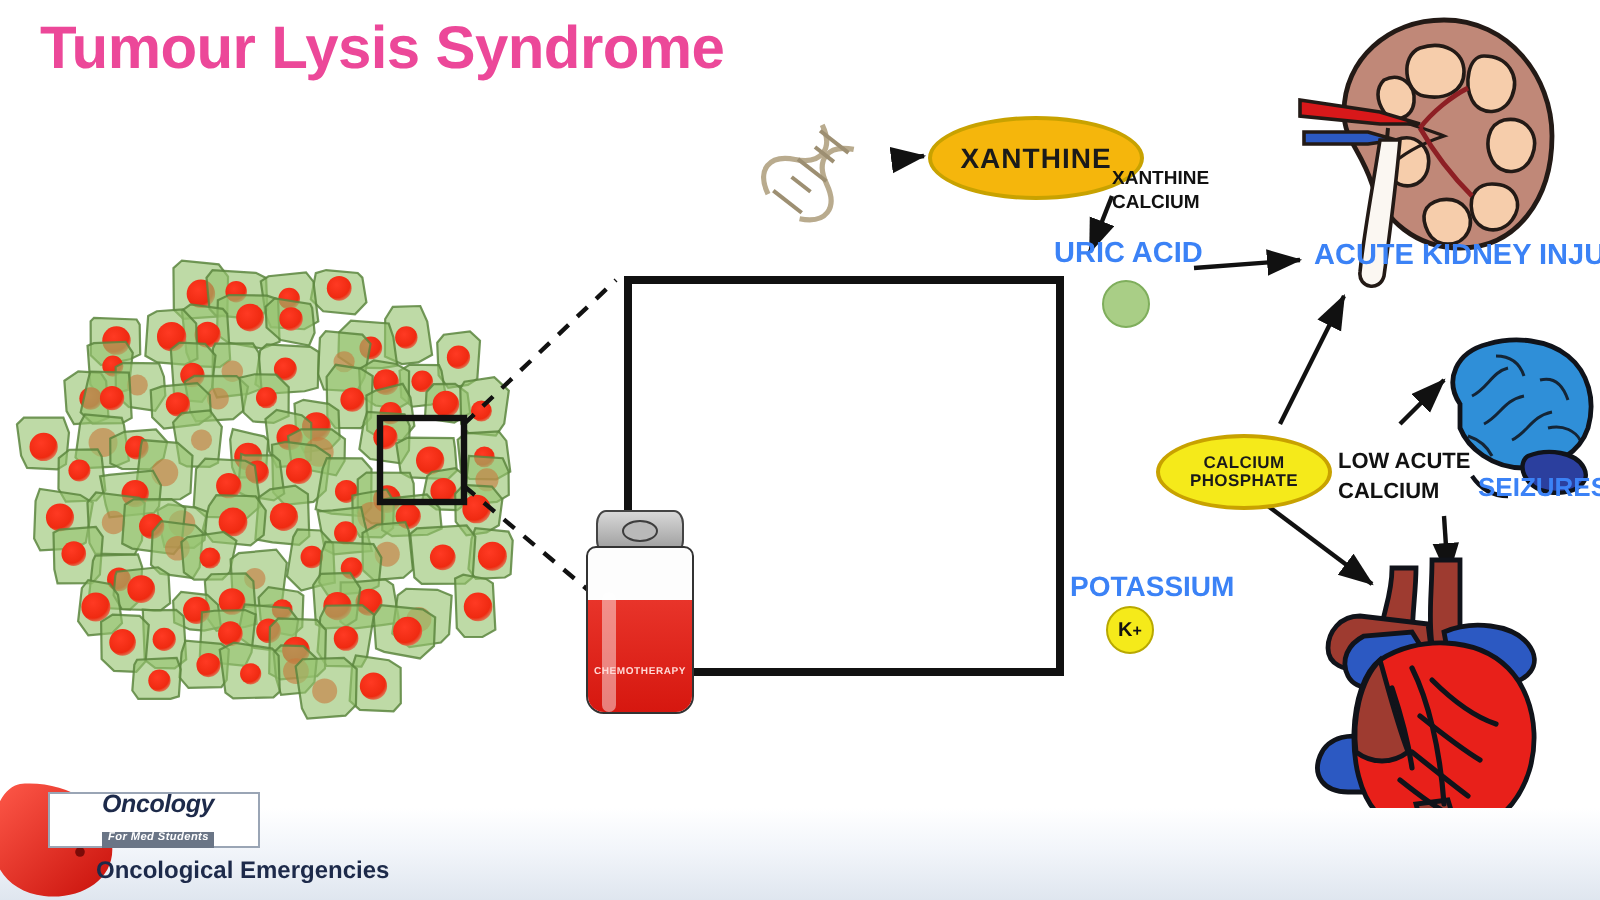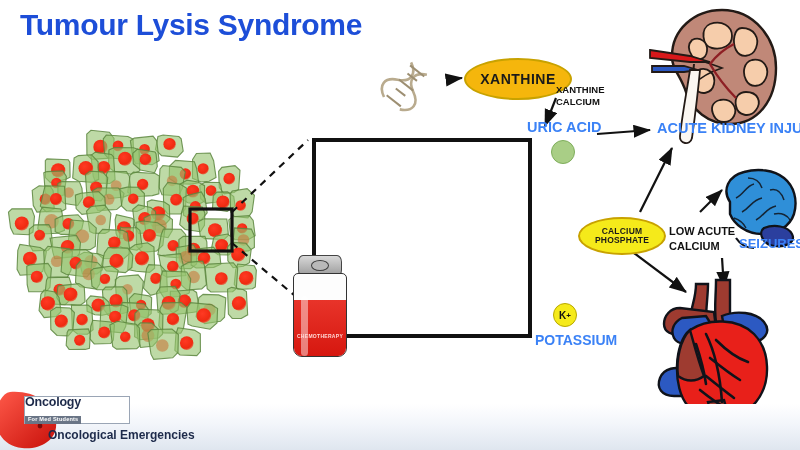--- a/index.html
+++ b/index.html
@@ -7,21 +7,21 @@
     width:800px;height:450px;overflow:hidden;
     background:#ffffff;
     font-family:"Liberation Sans", sans-serif;
     position:relative;
   }
   #stage{position:absolute;inset:0;width:800px;height:450px;background:#fff;}
 
   
   .title{
     position:absolute;left:20px;top:8px;
-    font-size:30px;font-weight:bold;color:#1d4ed8;
+    font-size:30px;font-weight:bold;color:#ec4899;
     letter-spacing:-0.3px;
   }
 
   
   .lbl{position:absolute;white-space:nowrap;font-weight:bold;}
   .lbl-red{color:#3b82f6;}
   .lbl-black{color:#111;}
 
   
   svg.layer{position:absolute;left:0;top:0;width:800px;height:450px;overflow:visible;}
@@ -93,21 +93,21 @@
   
   .footer{
     position:absolute;left:0;bottom:0;width:800px;height:46px;
     background:linear-gradient(180deg,#ffffff 0%,#f2f5fa 45%,#dfe6ef 100%);
   }
   .logobox{
     position:absolute;left:24px;top:396px;width:104px;height:26px;
     border:1px solid #9aa5b5;background:#fff;
     display:flex;align-items:center;
   }
-  .logotxt{line-height:1;}
+  .logotxt{margin-left:26px;line-height:1;font-style:italic;}
   .logotxt .l1{font-size:12.5px;font-weight:bold;color:#1d2a4a;letter-spacing:-.2px;}
   .logotxt .l2{
     font-size:5.6px;font-weight:bold;color:#fff;background:#6a7586;
     padding:1px 3px;display:inline-block;margin-top:1px;letter-spacing:.2px;}
   .subtitle{
     position:absolute;left:48px;top:428px;
     font-size:12px;font-weight:bold;color:#1d2a4a;}
 </style>
 </head>
 <body>
@@ -483,21 +483,21 @@
   <div class="lbl lbl-red" style="left:657px;top:120px;font-size:14.5px;">ACUTE KIDNEY INJURY</div>
 
 
   <div class="lbl lbl-black" style="left:669px;top:224px;font-size:11px;line-height:1.35;">
     <span>LOW ACUTE</span><br>
     <span>CALCIUM</span>
   </div>
 
   <div class="lbl lbl-red" style="left:739px;top:236px;font-size:13px;">SEIZURES</div>
 
-  <div class="lbl lbl-red" style="left:535px;top:285px;font-size:14px;margin-top:47px;">POTASSIUM</div>
+  <div class="lbl lbl-red" style="left:535px;top:285px;font-size:14px;">POTASSIUM</div>
 
   <div class="lbl lbl-red" style="left:692px;top:424px;font-size:13.5px;">ARRHYTHMIAS</div>
 
   <div class="footer"></div>
 
   <svg class="layer" style="pointer-events:none" viewBox="0 0 800 450">
     <g transform="translate(10,392)">
       <path d="M0,0 C22,-2 44,10 46,30 C48,48 30,58 12,56 C-6,54 -16,40 -14,22 C-12,8 -6,1 0,0 Z" fill="url(#logoRed)"></path>
       <circle cx="18" cy="20" r="2.4" fill="#7a0b08"></circle>
       <circle cx="30" cy="34" r="2.4" fill="#7a0b08"></circle>

